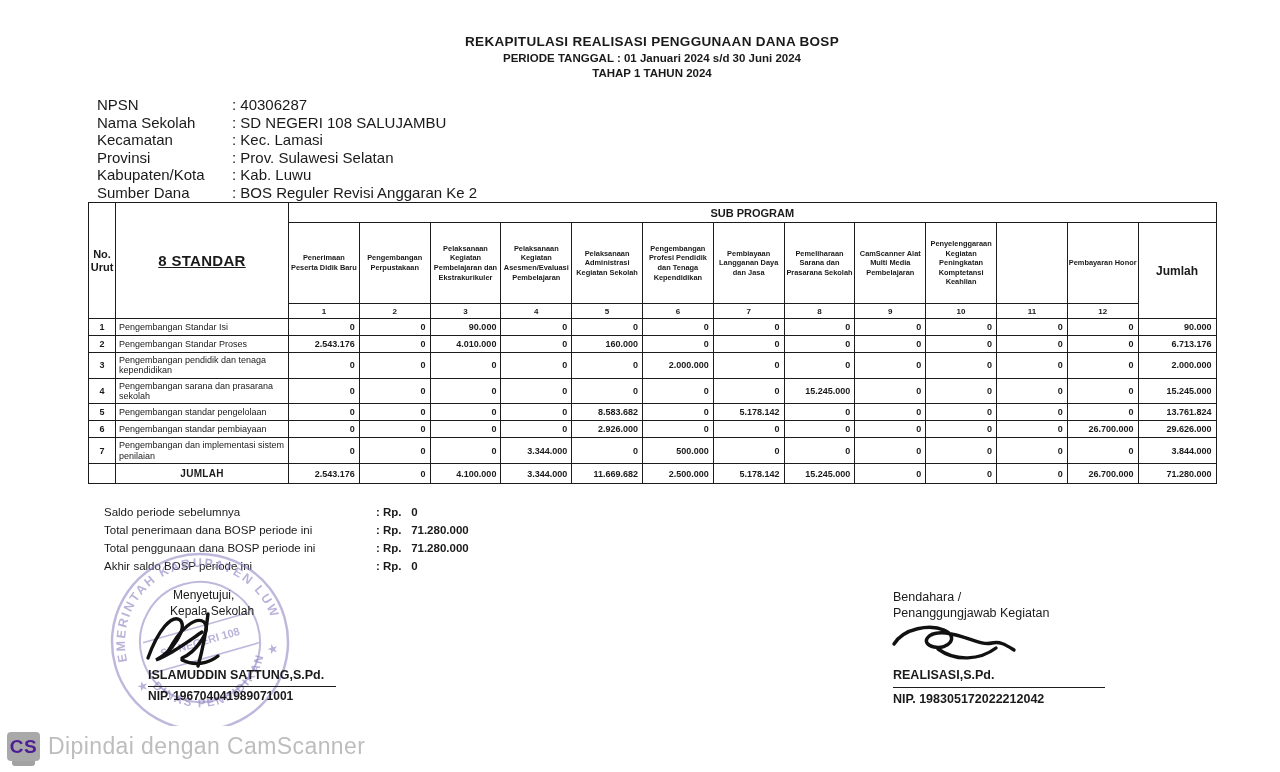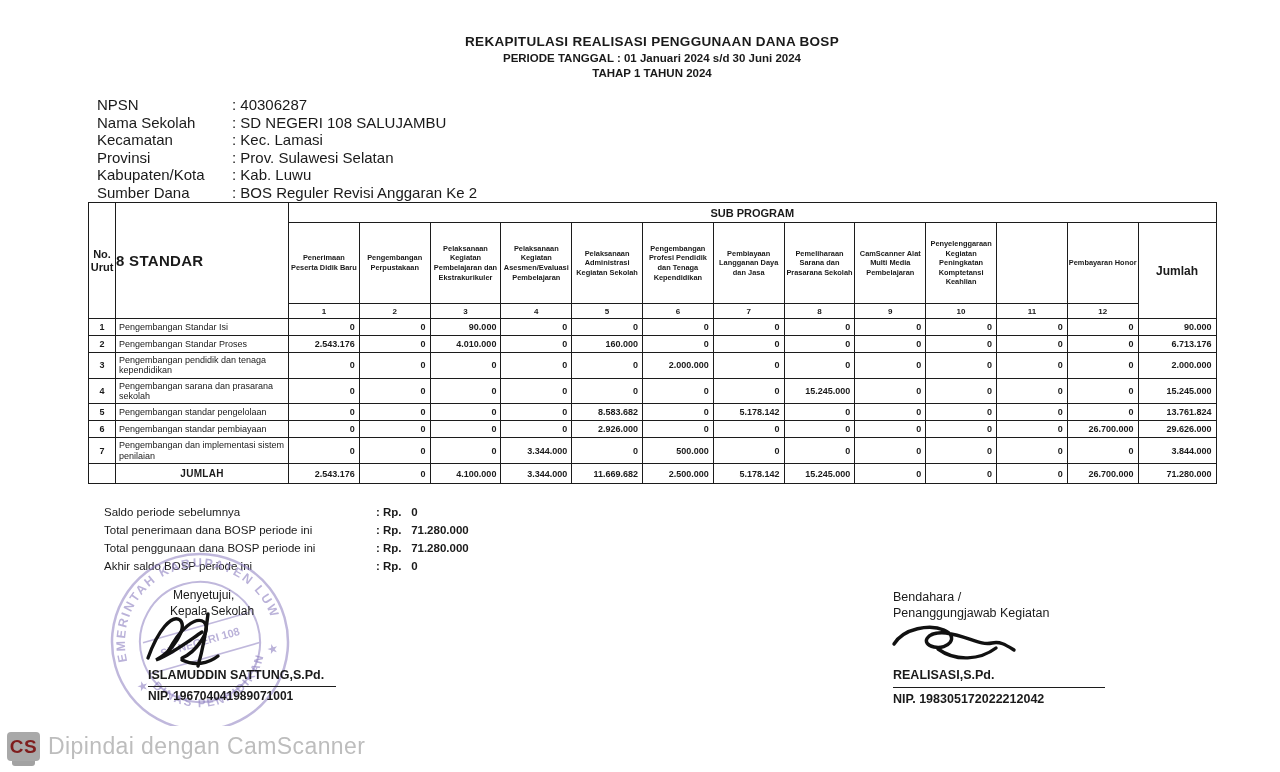--- a/index.html
+++ b/index.html
@@ -17,21 +17,21 @@
   .info-row { line-height:17.5px; font-size:15px; }
   .info-label { display:inline-block; width:135px; }
   .info-value { display:inline-block; }
 
   
   .main-table { position:absolute; left:88px; top:202px; width:1128px;
                 border-collapse:collapse; table-layout:fixed; }
   .main-table th, .main-table td { border:1.4px solid #1c1c1c; vertical-align:middle; overflow:hidden; }
   .banner-th { height:20px; font-size:11px; font-weight:bold; text-align:center; }
   .no-urut-th { font-size:11px; font-weight:bold; text-align:center; line-height:1.15; }
-  .standar-th { font-size:15px; font-weight:bold; text-align:left; letter-spacing:.3px; }
+  .standar-th { font-size:15px; font-weight:bold; text-align:center; letter-spacing:.3px;text-decoration:underline; }
   .jumlah-th { font-size:12px; font-weight:bold; text-align:center; }
   .sub-th { height:81px; font-size:7.4px; font-weight:bold; text-align:center; line-height:1.3; padding:2px 1px; }
   .num-th { height:15px; font-size:8px; font-weight:bold; text-align:center; }
   .no-cell { font-size:9px; font-weight:bold; text-align:center; }
   .name-cell { font-size:9px; text-align:left; padding:2px 3px; line-height:1.15;margin-left:17px; }
   .val-cell { font-size:9px; font-weight:bold; text-align:right; padding:2px 4px; }
   .data-row td { height:17px; }
   .total-row td { height:20px; }
   .total-label { font-size:10px; font-weight:bold; text-align:center; letter-spacing:.3px; }
 
@@ -55,21 +55,21 @@
   .sig-right .sig-rule { border-top:1.6px solid #1c1c1c; width:212px; margin-top:5px; }
   .sig-right .sig-nip { font-weight:bold; font-size:12.5px; margin-top:4px; white-space:nowrap; }
 
   .sig-svg-left { position:absolute; left:138px; top:608px; }
   .sig-svg-right { position:absolute; left:888px; top:618px; }
   .stamp-svg { position:absolute; left:105px; top:547px; transform:rotate(-16deg); }
 
   
   .cs-footer { position:absolute; left:0; top:726px; width:1280px; height:46px; background:#ffffff; }
   .cs-logo { position:absolute; left:7px; top:6px; width:33px; height:29px; background:#a9a9a9;
-             border-radius:4px; color:#7f1d1d; font-weight:bold; font-size:19px;
+             border-radius:4px; color:#4c1d95; font-weight:bold; font-size:19px;
              text-align:center; line-height:29px; letter-spacing:.5px; }
   .cs-logo-lip { position:absolute; left:12px; top:35px; width:23px; height:5px; background:#a2a2a2; border-radius:0 0 3px 3px; }
   .cs-text { position:absolute; left:48px; top:7px; font-size:23px; color:#bdbdbd; letter-spacing:.4px; }
 </style>
 </head>
 <body>
 
 <div class="page">
 
   <div class="title-block">

